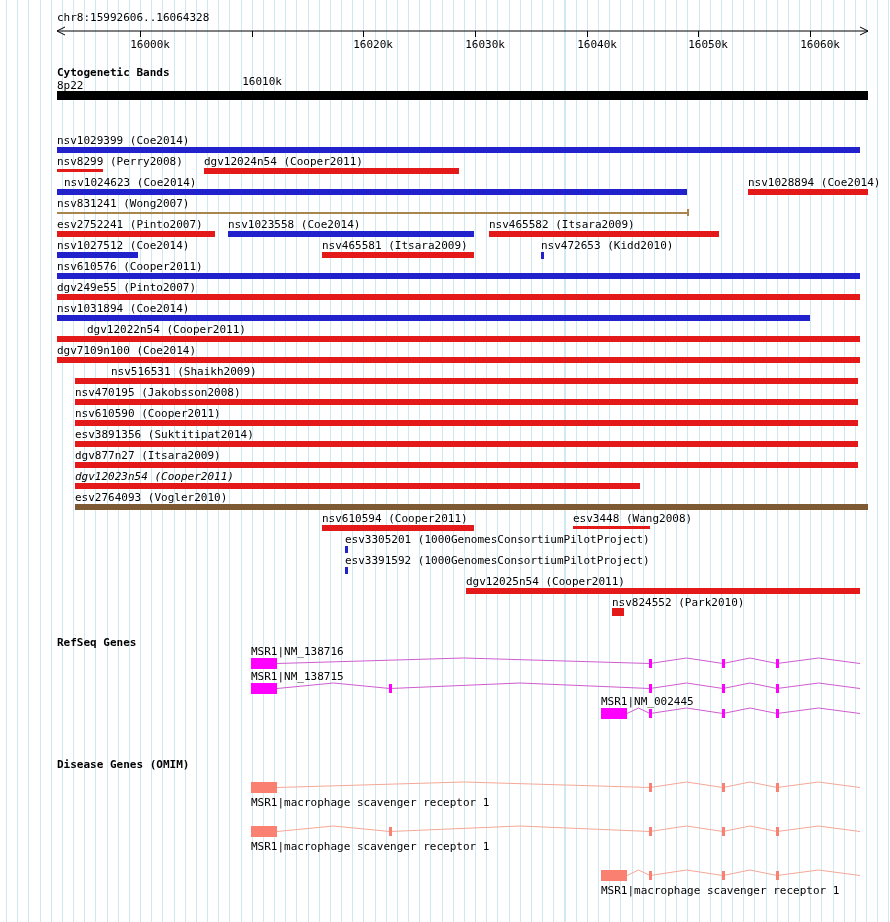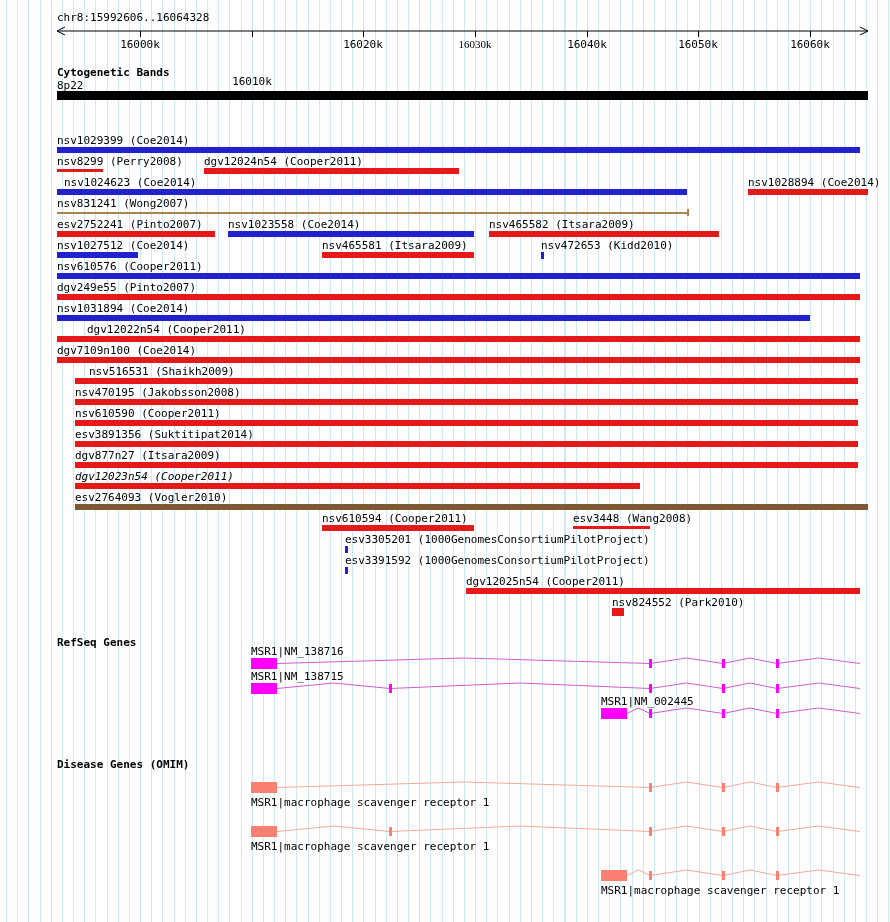--- a/index.html
+++ b/index.html
@@ -42,21 +42,21 @@
     position: absolute;
     top: 31px;
     width: 1px;
     height: 6px;
     background: #000;
   }
   .rlabel {
     position: absolute;
     top: 38px;
     width: 60px;
-    text-align: center;
+    text-align: right;
     font: 11px "DejaVu Sans Mono", monospace;
     color: #000;
   }
   .gene { position: absolute; }
   #ruler-svg { position: absolute; left: 0; top: 0; }
   #cytoband-bar { position: absolute; left: 57px; top: 91px; width: 811px; height: 9px; background: #000; }
 </style>
 </head>
 <body>
 
@@ -70,21 +70,21 @@
     <path d="M 860 27 L 868 31 L 860 35" fill="none" stroke="#000" stroke-width="1"></path>
   </svg>
   <div id="ruler-ticks">
       <div class="rtick" style="left: 140px;"></div>
       <div class="rlabel" style="left: 110px;">16000k</div>
       <div class="rtick" style="left: 252px;"></div>
       <div class="rlabel" style="left: 222px; margin-top: 37px;">16010k</div>
       <div class="rtick" style="left: 363px;"></div>
       <div class="rlabel" style="left: 333px;">16020k</div>
       <div class="rtick" style="left: 475px;"></div>
-      <div class="rlabel" style="left: 445px; font-family: Liberation Serif, serif;">16030k</div>
+      <div class="rlabel" style="left: 445px;">16030k</div>
       <div class="rtick" style="left: 587px;"></div>
       <div class="rlabel" style="left: 557px;">16040k</div>
       <div class="rtick" style="left: 698px;"></div>
       <div class="rlabel" style="left: 668px;">16050k</div>
       <div class="rtick" style="left: 810px;"></div>
       <div class="rlabel" style="left: 780px;">16060k</div>
     </div>
 
   <div class="hdr" style="left:57px; top:66px">Cytogenetic Bands</div>
   <div class="txt" style="left:57px; top:79px">8p22</div>
@@ -119,21 +119,21 @@
       <div class="flabel" style="left: 57px; top: 261px;">nsv610576 (Cooper2011)</div>
       <div class="fbar" style="left: 57px; top: 273px; width: 803px; height: 6px; background: rgb(34, 34, 204);"></div>
       <div class="flabel" style="left: 57px; top: 282px;">dgv249e55 (Pinto2007)</div>
       <div class="fbar" style="left: 57px; top: 294px; width: 803px; height: 6px; background: rgb(228, 26, 26);"></div>
       <div class="flabel" style="left: 57px; top: 303px;">nsv1031894 (Coe2014)</div>
       <div class="fbar" style="left: 57px; top: 315px; width: 753px; height: 6px; background: rgb(34, 34, 204);"></div>
       <div class="flabel" style="left: 57px; top: 324px; margin-left: 30px;">dgv12022n54 (Cooper2011)</div>
       <div class="fbar" style="left: 57px; top: 336px; width: 803px; height: 6px; background: rgb(228, 26, 26);"></div>
       <div class="flabel" style="left: 57px; top: 345px;">dgv7109n100 (Coe2014)</div>
       <div class="fbar" style="left: 57px; top: 357px; width: 803px; height: 6px; background: rgb(228, 26, 26);"></div>
-      <div class="flabel" style="left: 89px; top: 366px;">nsv516531 (Shaikh2009)</div>
+      <div class="flabel" style="left: 75px; top: 366px; padding-left: 36px;">nsv516531 (Shaikh2009)</div>
       <div class="fbar" style="left: 75px; top: 378px; width: 783px; height: 6px; background: rgb(228, 26, 26);"></div>
       <div class="flabel" style="left: 75px; top: 387px;">nsv470195 (Jakobsson2008)</div>
       <div class="fbar" style="left: 75px; top: 399px; width: 783px; height: 6px; background: rgb(228, 26, 26);"></div>
       <div class="flabel" style="left: 75px; top: 408px;">nsv610590 (Cooper2011)</div>
       <div class="fbar" style="left: 75px; top: 420px; width: 783px; height: 6px; background: rgb(228, 26, 26);"></div>
       <div class="flabel" style="left: 75px; top: 429px;">esv3891356 (Suktitipat2014)</div>
       <div class="fbar" style="left: 75px; top: 441px; width: 783px; height: 6px; background: rgb(228, 26, 26);"></div>
       <div class="flabel" style="left: 75px; top: 450px;">dgv877n27 (Itsara2009)</div>
       <div class="fbar" style="left: 75px; top: 462px; width: 783px; height: 6px; background: rgb(228, 26, 26);"></div>
       <div class="flabel" style="left: 75px; top: 471px; font-style: italic;">dgv12023n54 (Cooper2011)</div>

